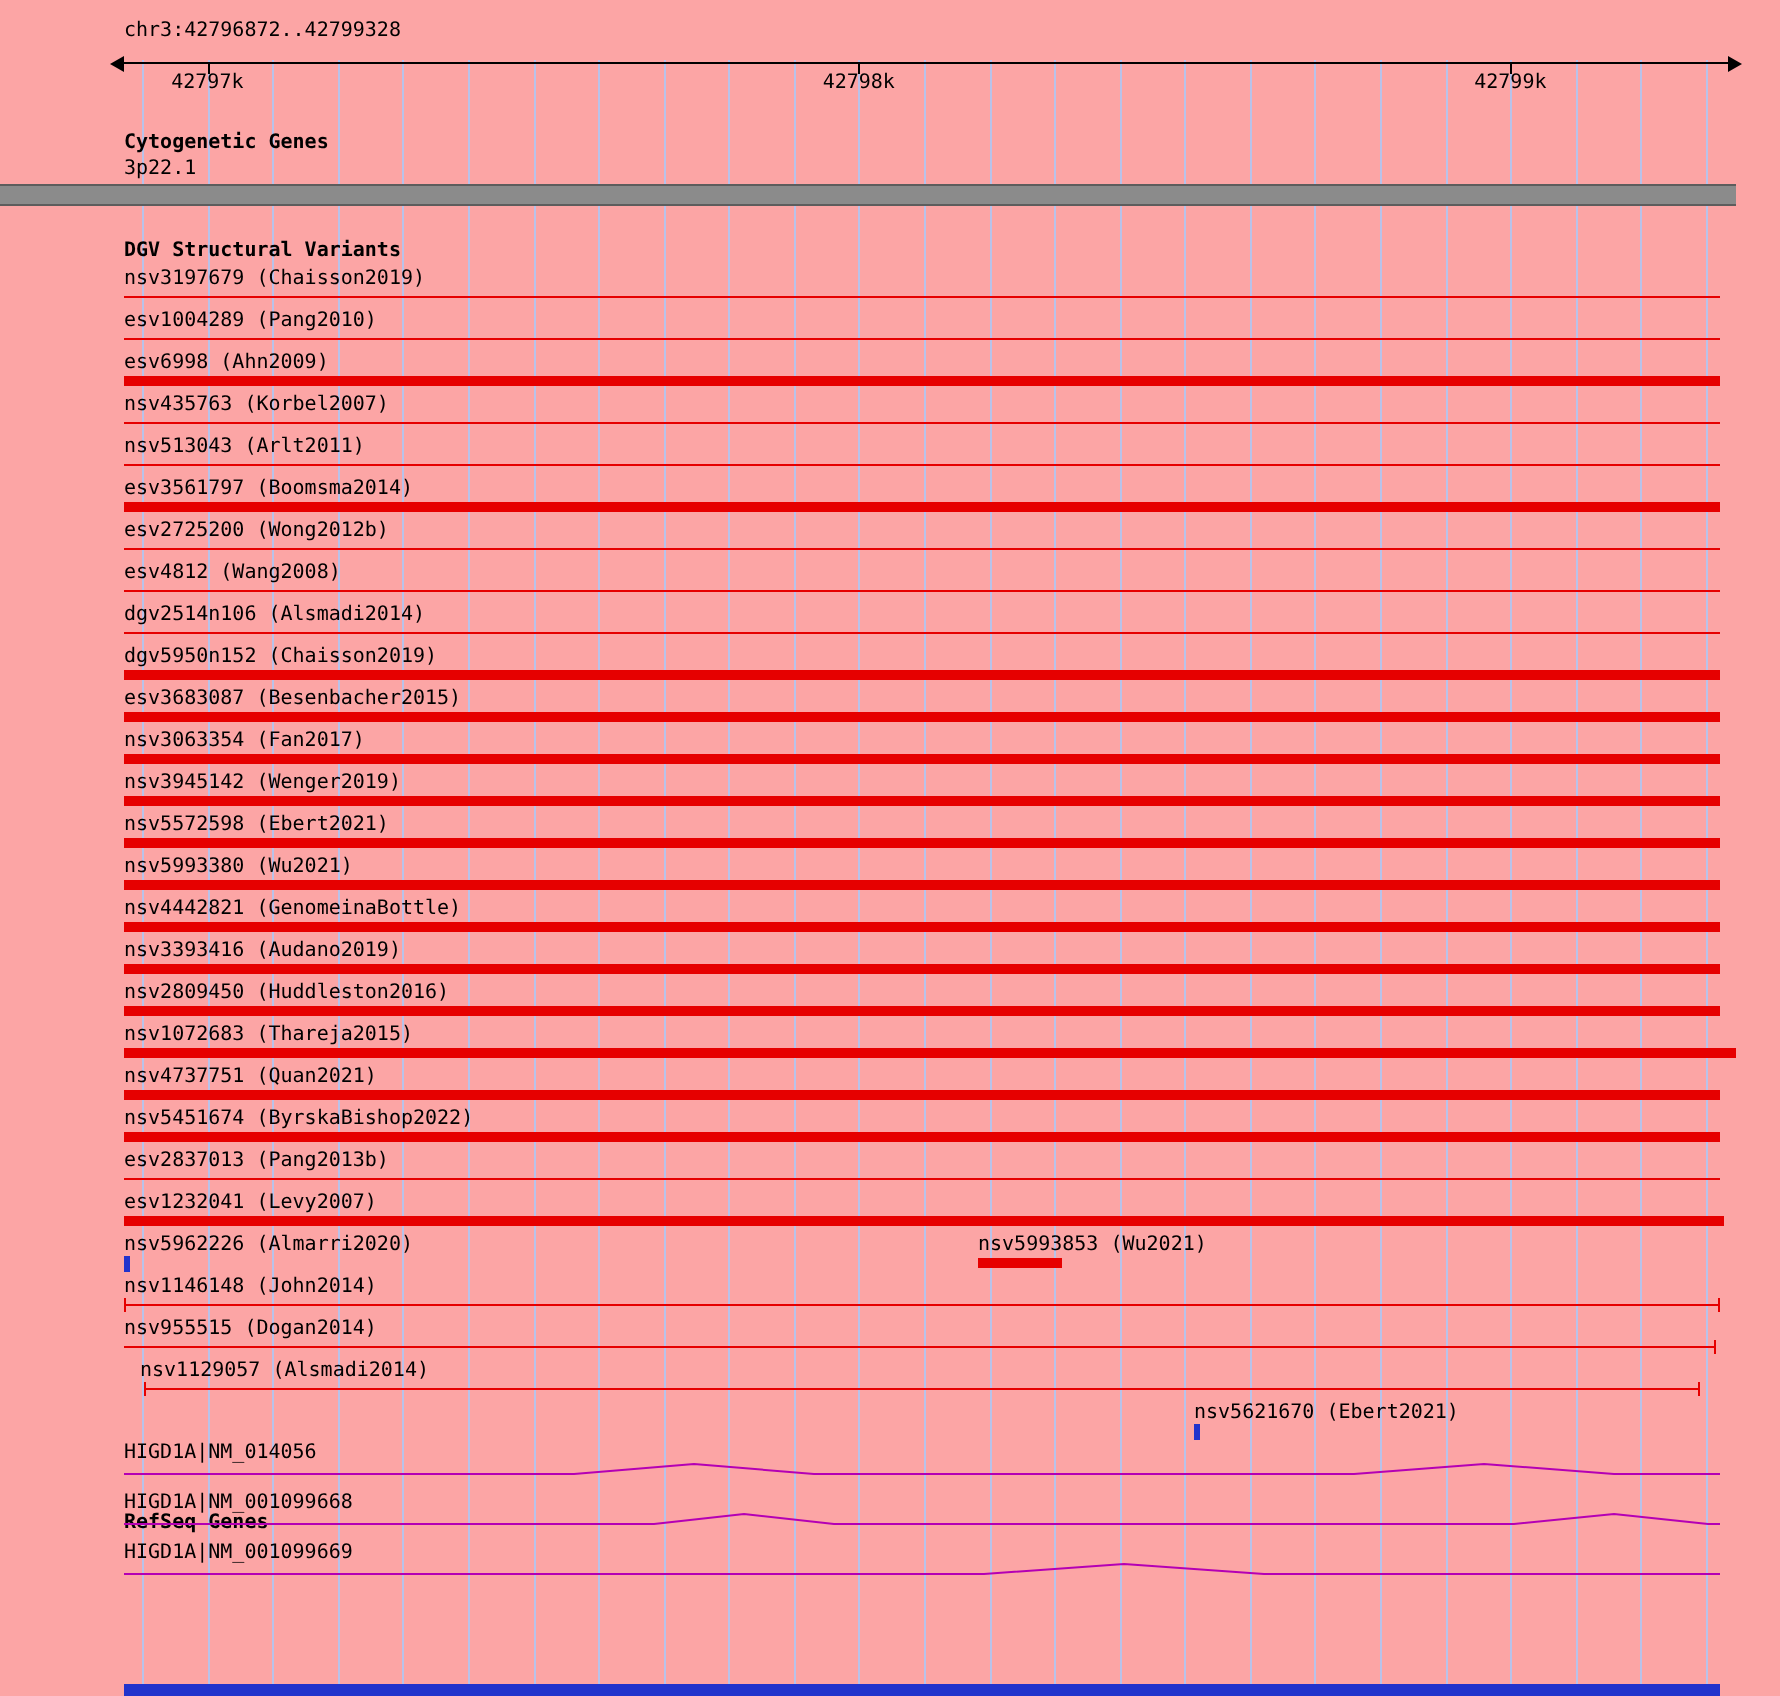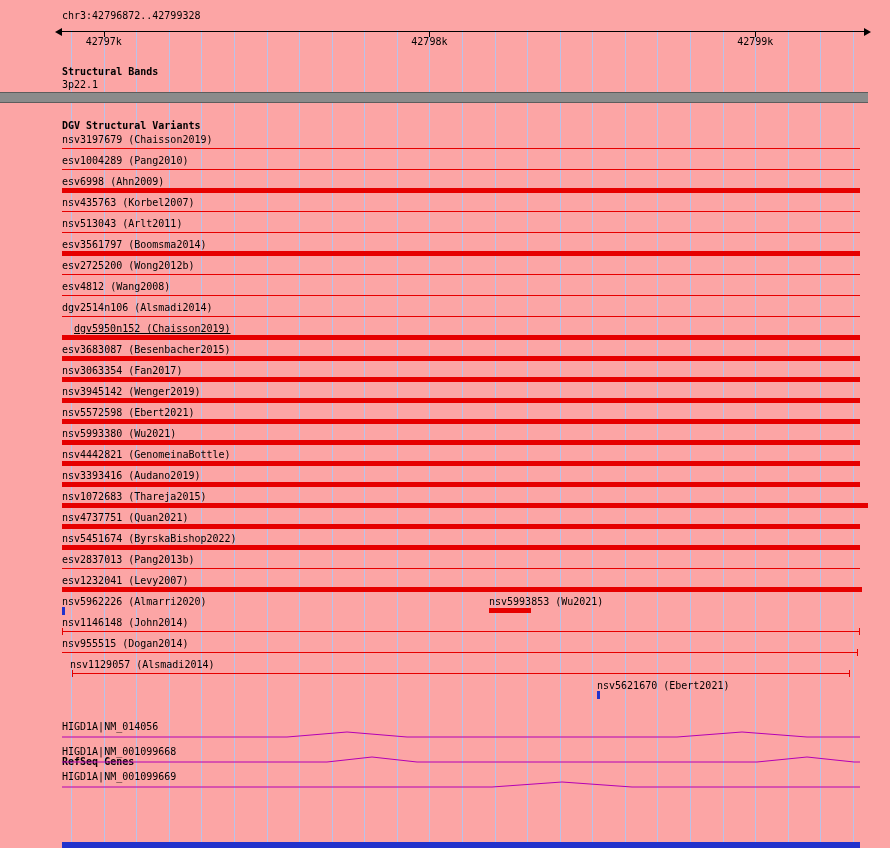--- a/index.html
+++ b/index.html
@@ -91,21 +91,21 @@
     <div id="ruler-ticks">
         <div class="rtick" style="left: 41.7px;"></div>
         <div class="rlabel" style="left: 20.7px;">42797k</div>
         <div class="rtick" style="left: 367.4px;"></div>
         <div class="rlabel" style="left: 346.4px;">42798k</div>
         <div class="rtick" style="left: 693.2px;"></div>
         <div class="rlabel" style="left: 672.2px;">42799k</div>
       </div>
   </div>
 
-  <div class="sec-title cyto-title">Structural Bands</div>
+  <div class="sec-title cyto-title">Cytogenetic Genes</div>
   <div class="band-name">3p22.1</div>
   <div class="band-bar"></div>
 
   <div class="sec-title dgv-title">DGV Structural Variants</div>
   <div id="dgv-rows">
       <div class="trow">
         <div class="vlabel" style="left: 0px;">nsv3197679 (Chaisson2019)</div>
         <div class="bar thin" style="left: 0px; width: 798px;"></div>
       </div>
       <div class="trow">
@@ -134,21 +134,21 @@
       </div>
       <div class="trow">
         <div class="vlabel" style="left: 0px;">esv4812 (Wang2008)</div>
         <div class="bar thin" style="left: 0px; width: 798px;"></div>
       </div>
       <div class="trow">
         <div class="vlabel" style="left: 0px;">dgv2514n106 (Alsmadi2014)</div>
         <div class="bar thin" style="left: 0px; width: 798px;"></div>
       </div>
       <div class="trow">
-        <div class="vlabel" style="left: 12px; text-decoration: underline;">dgv5950n152 (Chaisson2019)</div>
+        <div class="vlabel" style="left: 0px;">dgv5950n152 (Chaisson2019)</div>
         <div class="bar thick" style="left: 0px; width: 798px;"></div>
       </div>
       <div class="trow">
         <div class="vlabel" style="left: 0px;">esv3683087 (Besenbacher2015)</div>
         <div class="bar thick" style="left: 0px; width: 798px;"></div>
       </div>
       <div class="trow">
         <div class="vlabel" style="left: 0px;">nsv3063354 (Fan2017)</div>
         <div class="bar thick" style="left: 0px; width: 798px;"></div>
       </div>
@@ -163,20 +163,24 @@
       <div class="trow">
         <div class="vlabel" style="left: 0px; text-align: right;">nsv5993380 (Wu2021)</div>
         <div class="bar thick" style="left: 0px; width: 798px;"></div>
       </div>
       <div class="trow">
         <div class="vlabel" style="left: 0px;">nsv4442821 (GenomeinaBottle)</div>
         <div class="bar thick" style="left: 0px; width: 798px;"></div>
       </div>
       <div class="trow">
         <div class="vlabel" style="left: 0px;">nsv3393416 (Audano2019)</div>
+        <div class="bar thick" style="left: 0px; width: 798px;"></div>
+      </div>
+      <div class="trow">
+        <div class="vlabel" style="left: 0px;">nsv2809450 (Huddleston2016)</div>
         <div class="bar thick" style="left: 0px; width: 798px;"></div>
       </div>
       <div class="trow">
         <div class="vlabel" style="left: 0px;">nsv1072683 (Thareja2015)</div>
         <div class="bar thick" style="left: 0px; width: 806px;"></div>
       </div>
       <div class="trow">
         <div class="vlabel" style="left: 0px;">nsv4737751 (Quan2021)</div>
         <div class="bar thick" style="left: 0px; width: 798px;"></div>
       </div>

